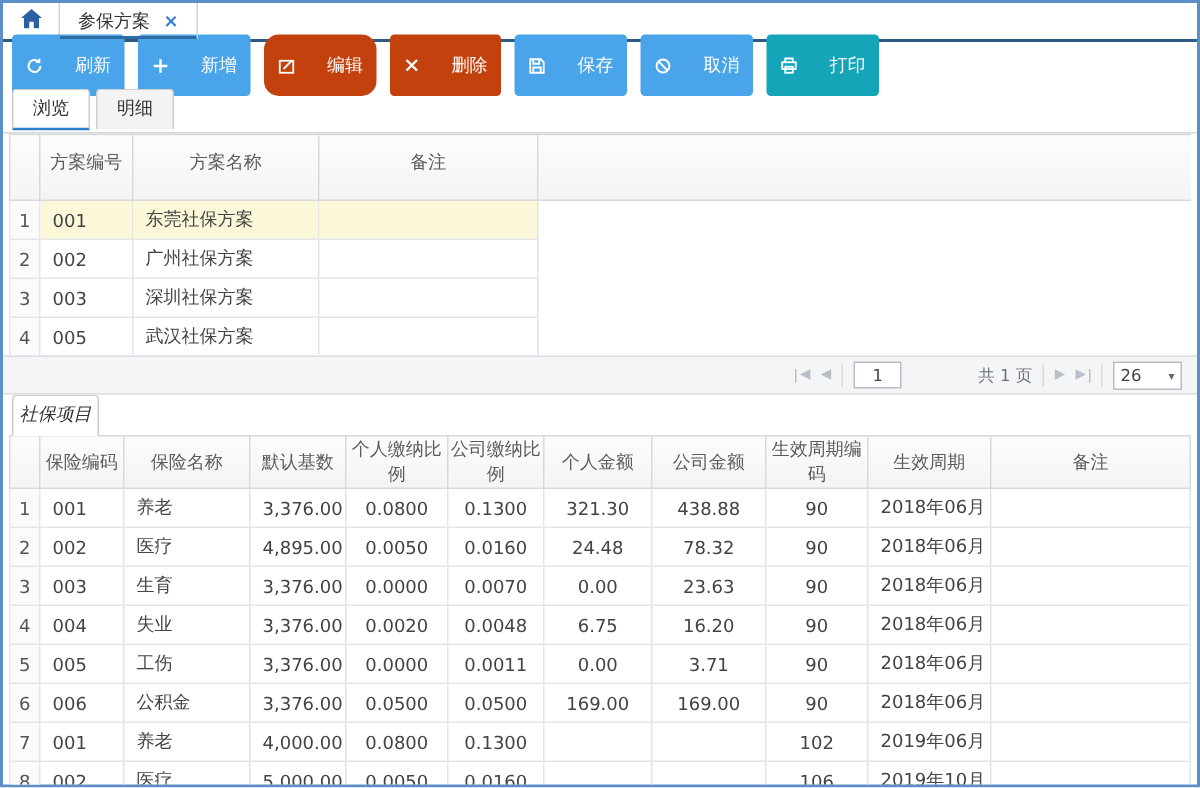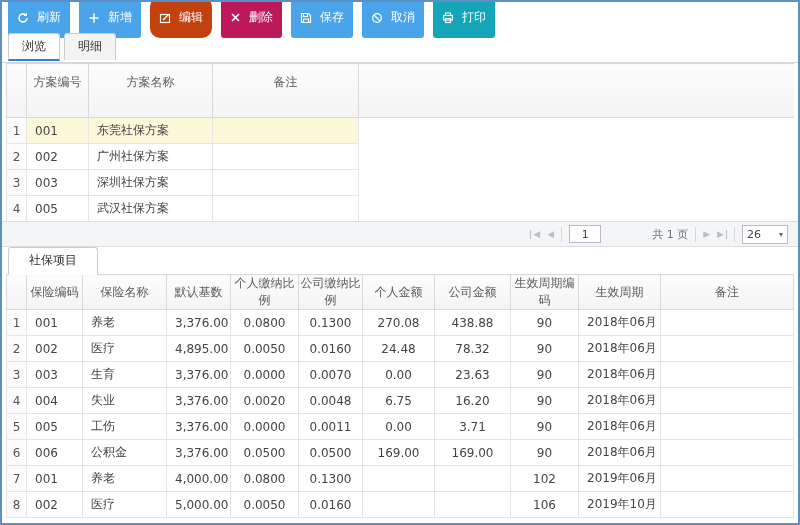--- a/index.html
+++ b/index.html
@@ -19,42 +19,42 @@
   .home-tab { width: 38px; display: flex; align-items: center; justify-content: center;
               border-right: 1px solid #c9d4e0; cursor: pointer; }
   .doc-tab { display: flex; align-items: center; gap: 9px; padding: 0 12px;
              border-right: 1px solid #c9d4e0; position: relative; cursor: pointer; }
   .doc-tab::after { content:""; position:absolute; left:0; right:0; bottom:0; height:2px; background:#2e6da4; }
   .doc-tab .label { color:#333; }
   .doc-tab .close { color:#2e7cd0; font-weight:bold; font-size:12px; cursor:pointer; }
   
   .toolbar { height: 31px; display: flex; align-items: center; gap: 9px; padding: 0 6px; }
   .btn { height: 41px; min-width: 54px; border: none; border-radius: 3px; color: #fff;
-         display: inline-flex; align-items: center; justify-content: center; gap: 8px;
+         display: inline-flex; align-items: center; justify-content: center; gap: 21px;
          font-size: 12px; padding: 0 9px; cursor: pointer;
          font-family: inherit; }
   .btn svg { display:block; }
   .btn-blue  { background: #49a4e9; }
   .btn-green { background: #c2410c; border-radius: 10px; }
-  .btn-red   { background: #be185d; }
+  .btn-red   { background: #c2410c; }
   .btn-teal  { background: #16a5b8; }
   
   .viewtabs { height: 30px; display: flex; align-items: flex-start; gap: 4px; padding-left: 6px;
               border-bottom: 1px solid #d7d7d7; }
   .vtab { padding: 4px 13px 5px; border: 1px solid #ccc; border-bottom: none;
           border-radius: 3px 3px 0 0; background: #f3f3f3; color: #333; cursor: pointer; }
   .vtab.active { background: #fff; border-bottom: 2px solid #2f80c8; margin-bottom: -1px; padding-bottom: 4px; }
   
   .grid-wrap { padding: 0 4px; }
   table { border-collapse: collapse; table-layout: fixed; width: 100%; }
   th { background: linear-gradient(#fcfcfc, #f4f4f4); border: 1px solid #d9d9d9;
        font-weight: normal; color: #5c5c5c; text-align: center; }
   td { border: 1px solid #e5e5e5; padding: 0 8px; color: #444;
        white-space: nowrap; overflow: hidden; }
-  #grid1 th { height: 54px; vertical-align: top; padding-top: 10px; margin-left: 28px; }
+  #grid1 th { height: 44px; vertical-align: top; padding-top: 10px; margin-left: 28px; }
   #grid1 td { height: 26px; }
   #grid2 th { height: 30px; vertical-align: middle; }
   #grid2 td { height: 26px; }
   #grid1 td:first-child, #grid2 td:first-child { background: #fbfbfb; text-align: center; color:#555; padding:0 2px; }
   #grid1 tr.selected td:not(:first-child):not(.filler) { background: #fbf8d9; }
   td.filler, th.filler { border-left: 1px solid #d9d9d9; }
   td.filler { border-top: none; border-right: none; border-bottom: none; background: #fff; }
   th.filler { border-right: none; }
   #grid2 td:nth-child(n+4):nth-child(-n+9) { text-align: center; }
   
@@ -67,30 +67,43 @@
   .pg-div { width: 0; height: 15px; border-left: 1px solid #d3d7dd; }
   .pg-input { width: 32px; height: 18px; border: 1px solid #b7bcc4; text-align: center;
               font-size: 11px; font-family: inherit; color:#444; }
   .pg-total { color: #6d737c; font-size: 11px; margin-left: 44px; }
   .pg-select { width: 46px; height: 19px; border: 1px solid #b7bcc4; background: #fff;
                display: flex; align-items: center; justify-content: space-between;
                padding: 0 4px; font-size: 11px; color: #444; cursor: pointer; }
   .pg-select .caret { font-size: 8px; color: #666; }
   
   .sectionbar { height: 27px; display: flex; align-items: flex-end; padding-left: 6px; }
-  .stab { padding: 4px 20px 5px; border: 1px solid #ccc; border-bottom: 1px solid #fff;
+  .stab { padding: 4px 4px 5px; border: 1px solid #ccc; border-bottom: 1px solid #fff;
           margin-bottom: -1px; border-radius: 3px 3px 0 0; background: #fff; color: #333;
-          cursor: pointer; position: relative; z-index: 2; }
+          cursor: pointer; position: relative; z-index: 2; font-style: italic; }
   #grid2 { position: relative; z-index: 1; }
 </style>
 </head>
 <body>
 
 <div class="page">
 
+  <div class="tabbar">
+    <div class="home-tab">
+      <span>
+        <svg width="14" height="13" viewBox="0 0 14 13">
+            <path d="M7 0L0 6h2v7h3.5V8.5h3V13H12V6h2z" fill="#2b5fa3"></path>
+          </svg>
+      </span>
+    </div>
+    <div class="doc-tab">
+      <span class="label">参保方案</span>
+      <span class="close">×</span>
+    </div>
+  </div>
 
   <div class="toolbar">
     <button class="btn btn-blue">
       <span>
           <svg width="12" height="12" viewBox="0 0 12 12" fill="none" stroke="#fff" stroke-width="1.4">
             <path d="M10 6a4 4 0 1 1-1.3-2.95"></path>
             <path d="M9.3 1v2.4H6.9" stroke-width="1.2"></path>
           </svg>
         </span>
       <span>刷新</span>
@@ -257,21 +270,21 @@
         </tr>
       </thead>
       <tbody>
           <tr>
             <td>1</td>
             <td>001</td>
             <td>养老</td>
             <td>3,376.00</td>
             <td>0.0800</td>
             <td>0.1300</td>
-            <td>270.08</td>
+            <td>321.30</td>
             <td>438.88</td>
             <td>90</td>
             <td>2018年06月</td>
             <td></td>
           </tr>
           <tr>
             <td>2</td>
             <td>002</td>
             <td>医疗</td>
             <td>4,895.00</td>

